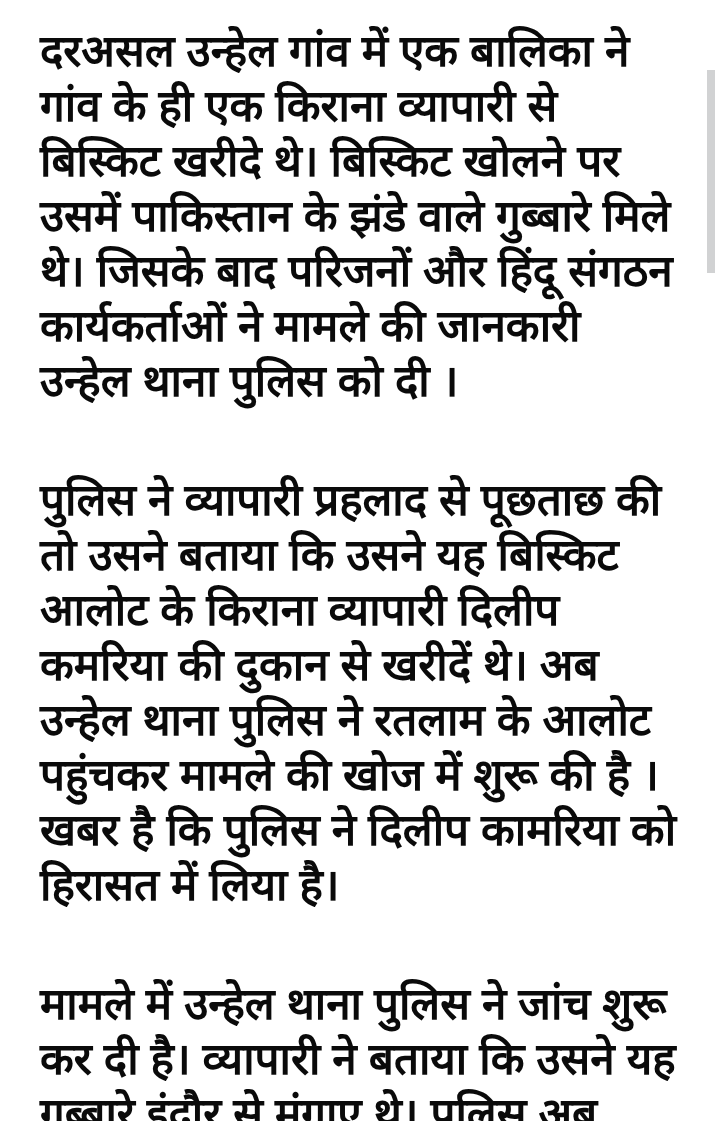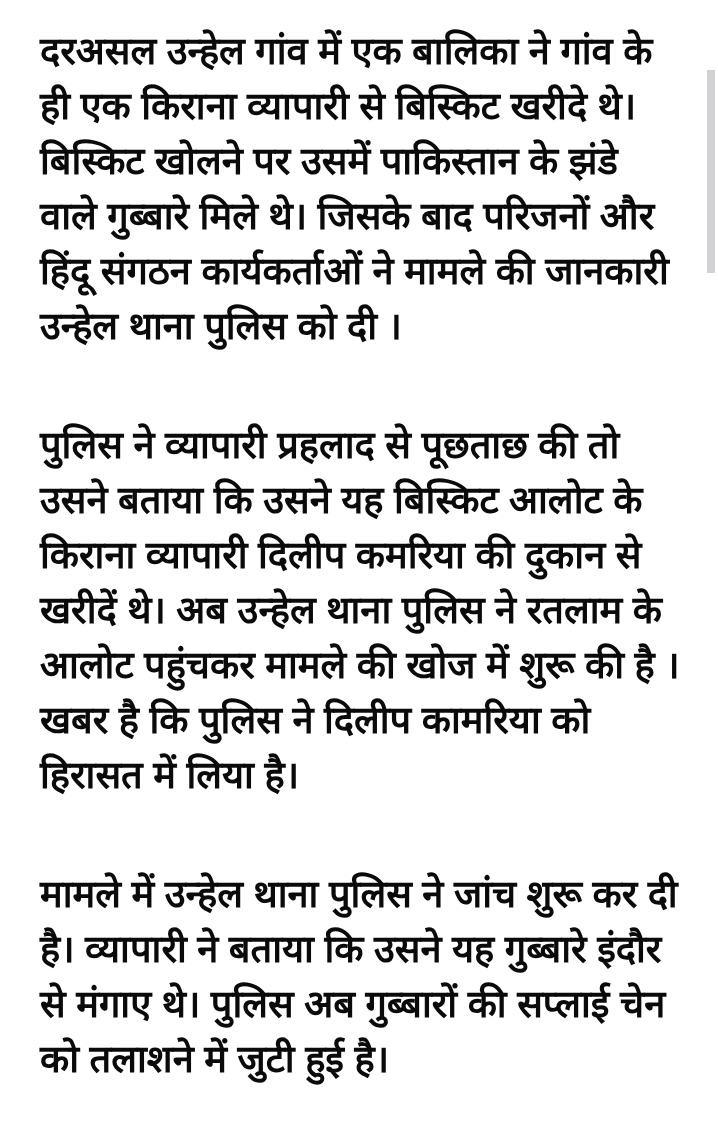--- a/index.html
+++ b/index.html
@@ -15,21 +15,21 @@
     font-family: "Liberation Serif", serif;
   }
   .article {
     position: absolute;
     top: 24px;
     left: 40px;
     width: 642px;
   }
   .article p {
     margin: 0 0 64px 0;
-    font-size: 38px;
+    font-size: 44px;
     line-height: 55px;
     font-weight: 600;
     color: #0a0a0a;
     text-align: left;
     word-spacing: 1px;
   }
   .article p:last-child {
     margin-bottom: 0;
   }
   .scrollbar-track {

